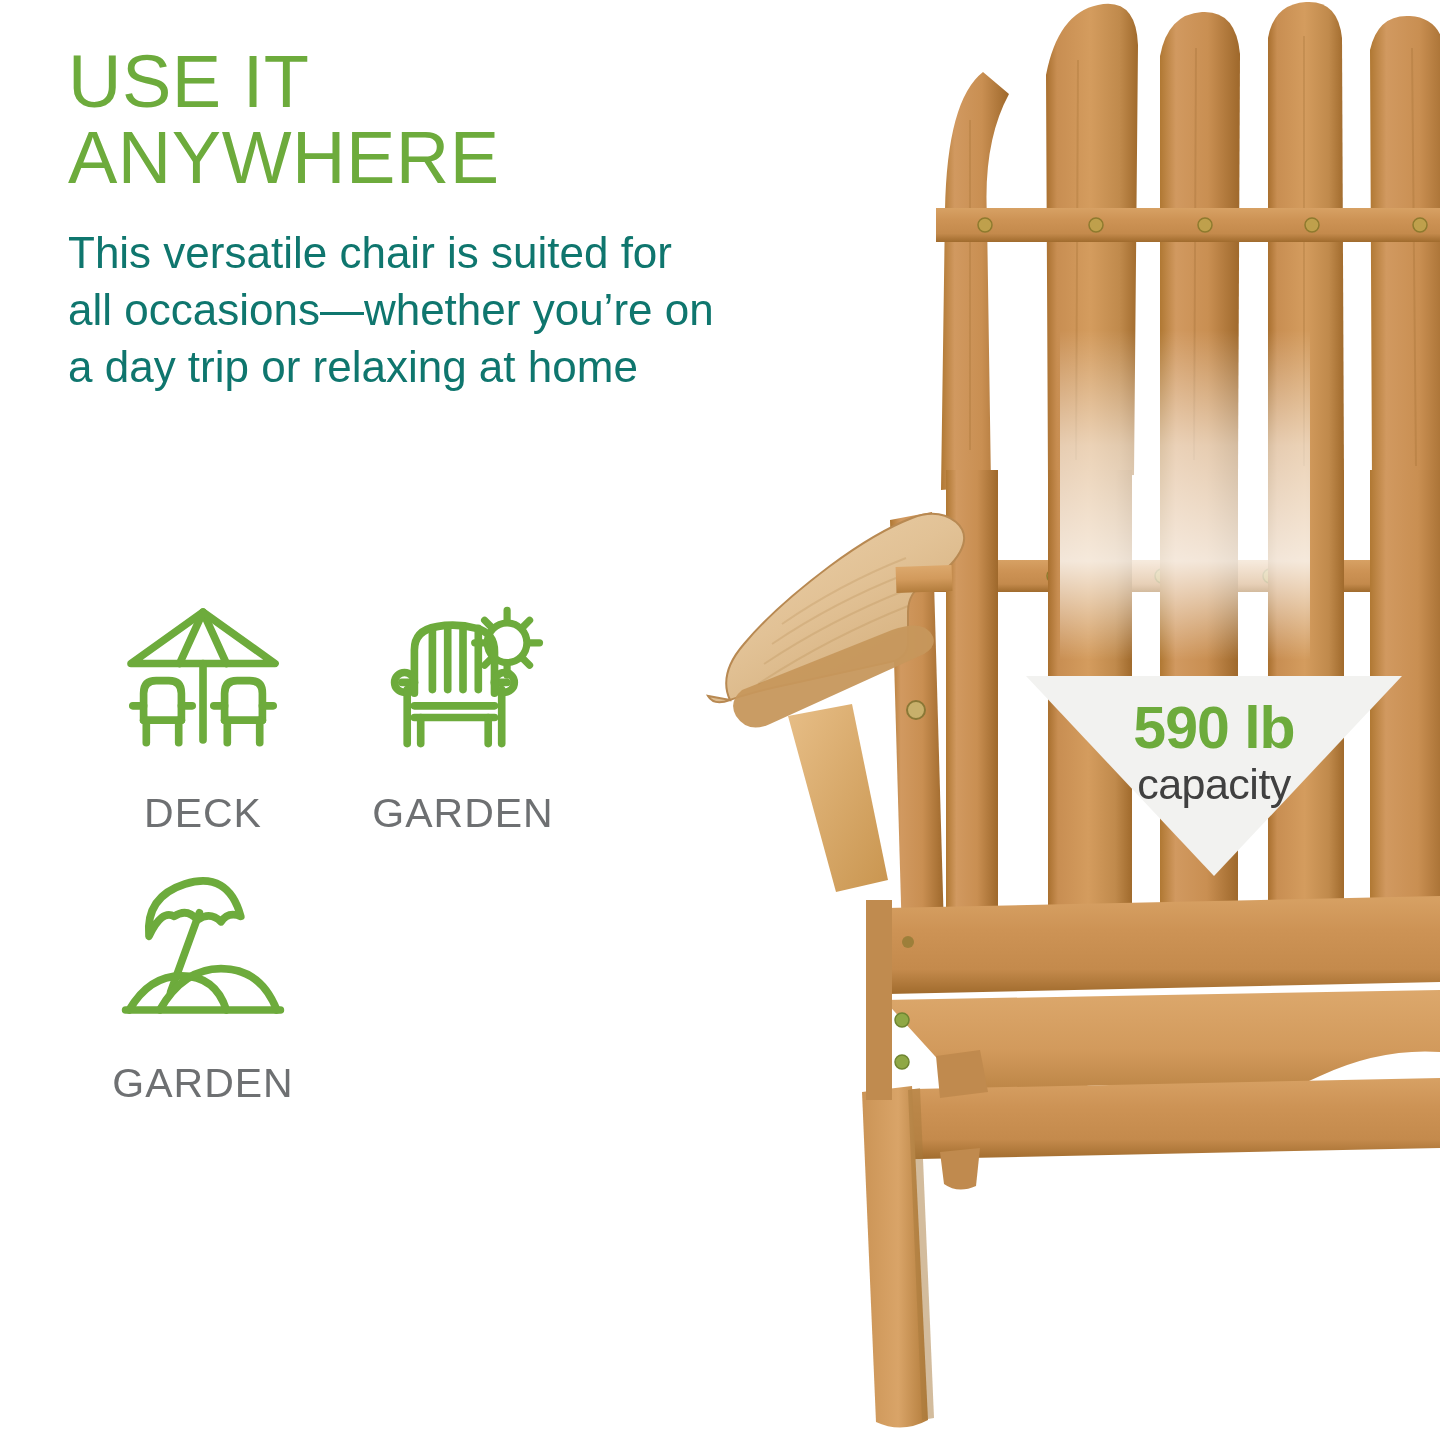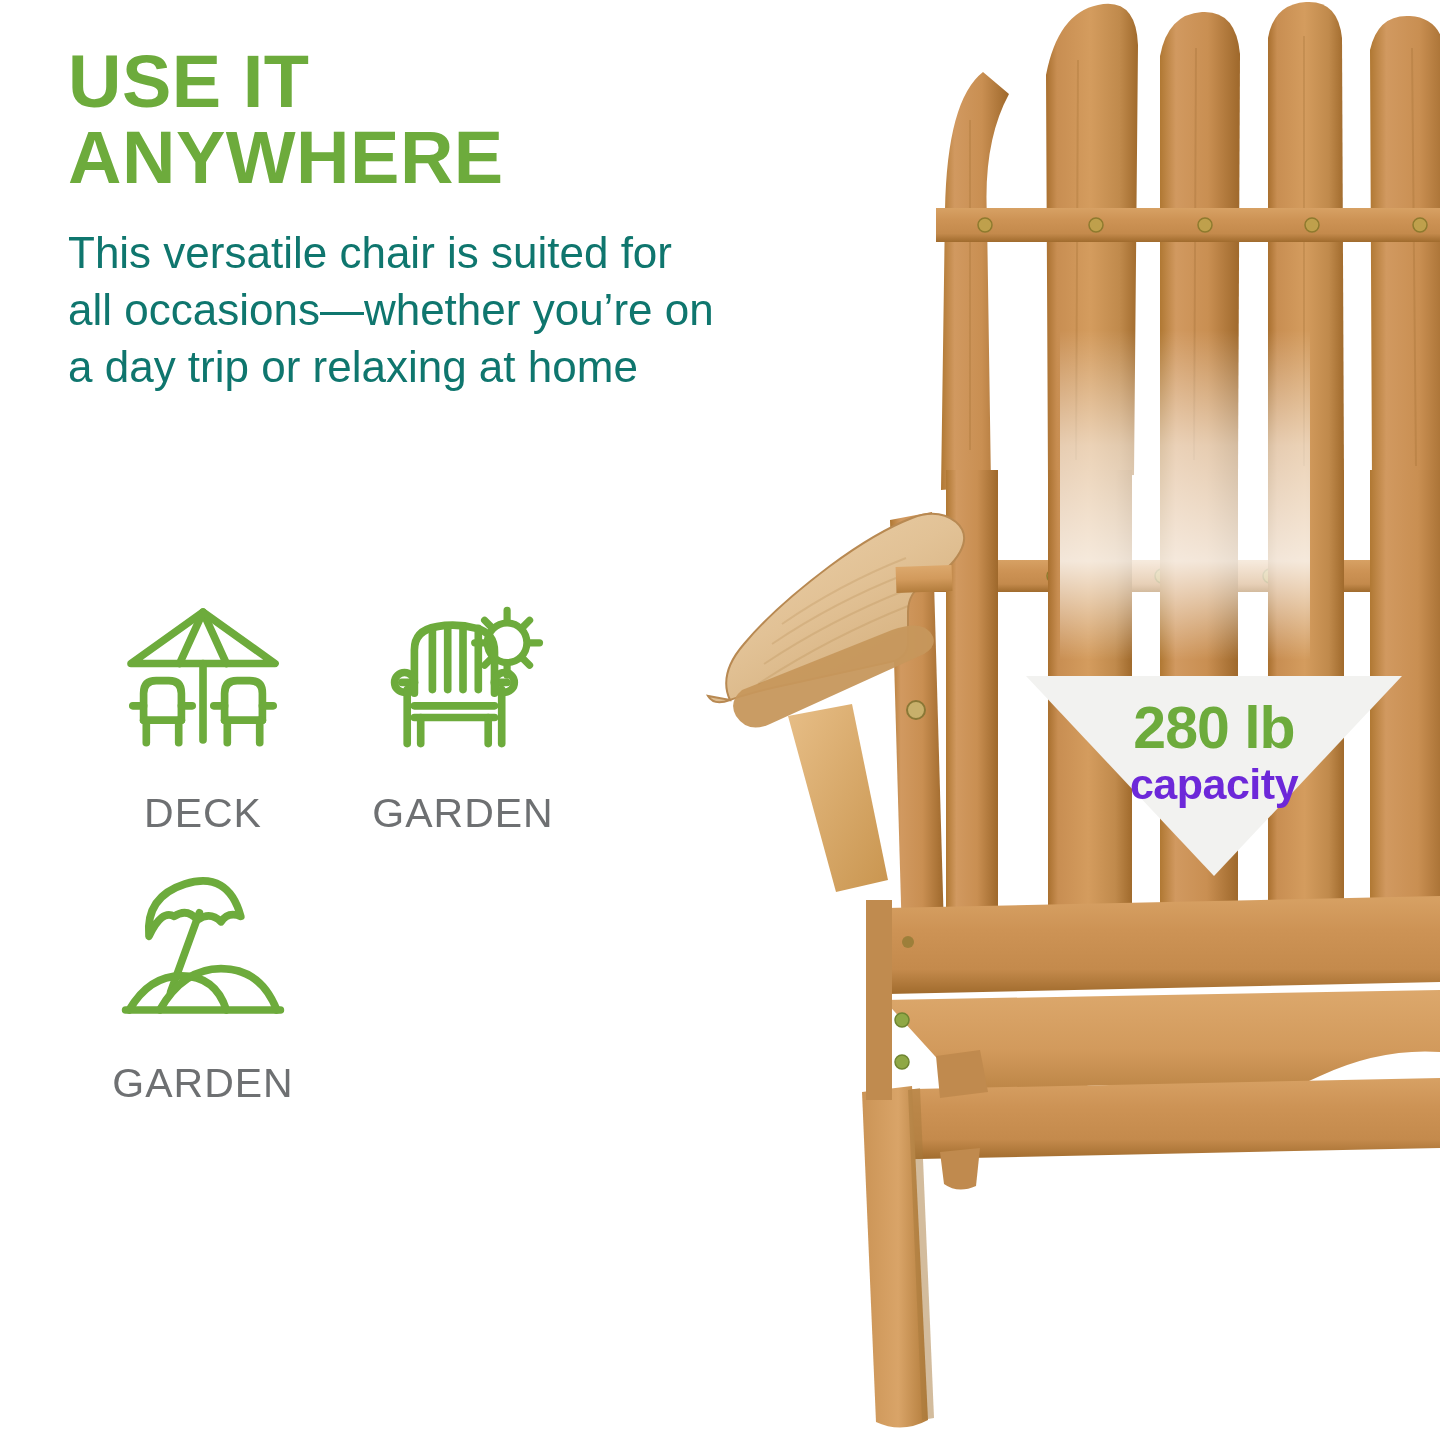--- a/index.html
+++ b/index.html
@@ -11,21 +11,21 @@
     position:relative;
   }
   #stage{position:absolute;inset:0;width:1440px;height:1440px;overflow:hidden;background:#fff;}
 
   
   .copy{position:absolute;left:68px;top:44px;width:840px;}
   .headline{
     color:#6DAB3C;
     font-size:74px;
     line-height:76px;
-    font-weight:bold;
+    font-weight:normal;
     letter-spacing:0.5px;
     margin:0;
     white-space:pre-line;
   }
   .subcopy{
     color:#0f766e;
     font-size:44px;
     line-height:57px;
     font-weight:normal;
     margin:0;
@@ -70,24 +70,24 @@
   .badge-main{
     display:block;
     color:#6DAB3C;
     font-size:59px;
     line-height:60px;
     font-weight:bold;
     letter-spacing:-1px;
   }
   .badge-sub{
     display:block;
-    color:#6d28d9;
+    color:#404040;
     font-size:43px;
     line-height:52px;
-    font-weight:bold;
+    font-weight:normal;
     letter-spacing:-0.5px;
   }
 </style>
 </head>
 <body>
 
 <div id="stage">
 
   <div class="copy">
     <h1 class="headline">USE IT
@@ -348,18 +348,18 @@
         <rect x="226" y="900" width="26" height="200" fill="#C08B4F"></rect>
       </g>
     </svg>
   </div>
 
   <div class="badge">
     <svg viewBox="0 0 376 200">
       <polygon points="0,0 376,0 188,200" fill="#F2F2F0"></polygon>
     </svg>
     <div class="badge-text">
-      <span class="badge-main">280 lb</span>
+      <span class="badge-main">590 lb</span>
       <span class="badge-sub">capacity</span>
     </div>
   </div>
 
 </div>
 
 </body></html>

